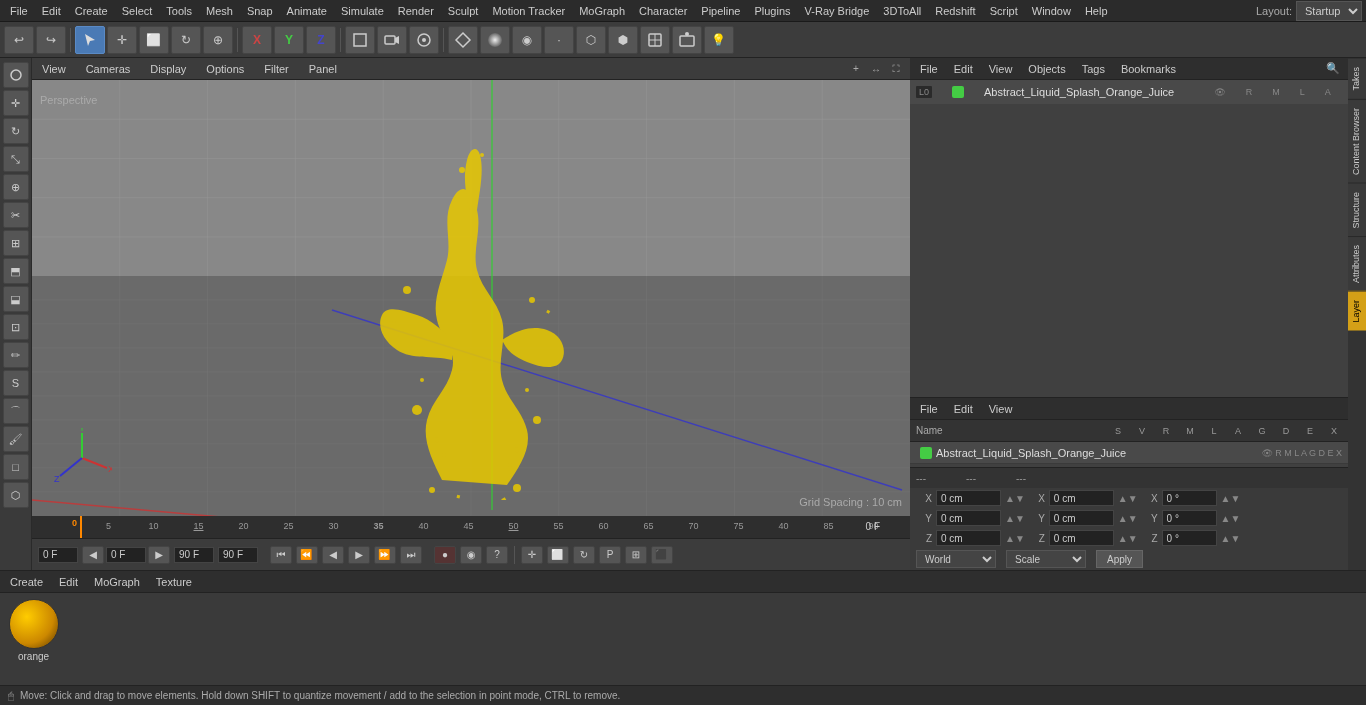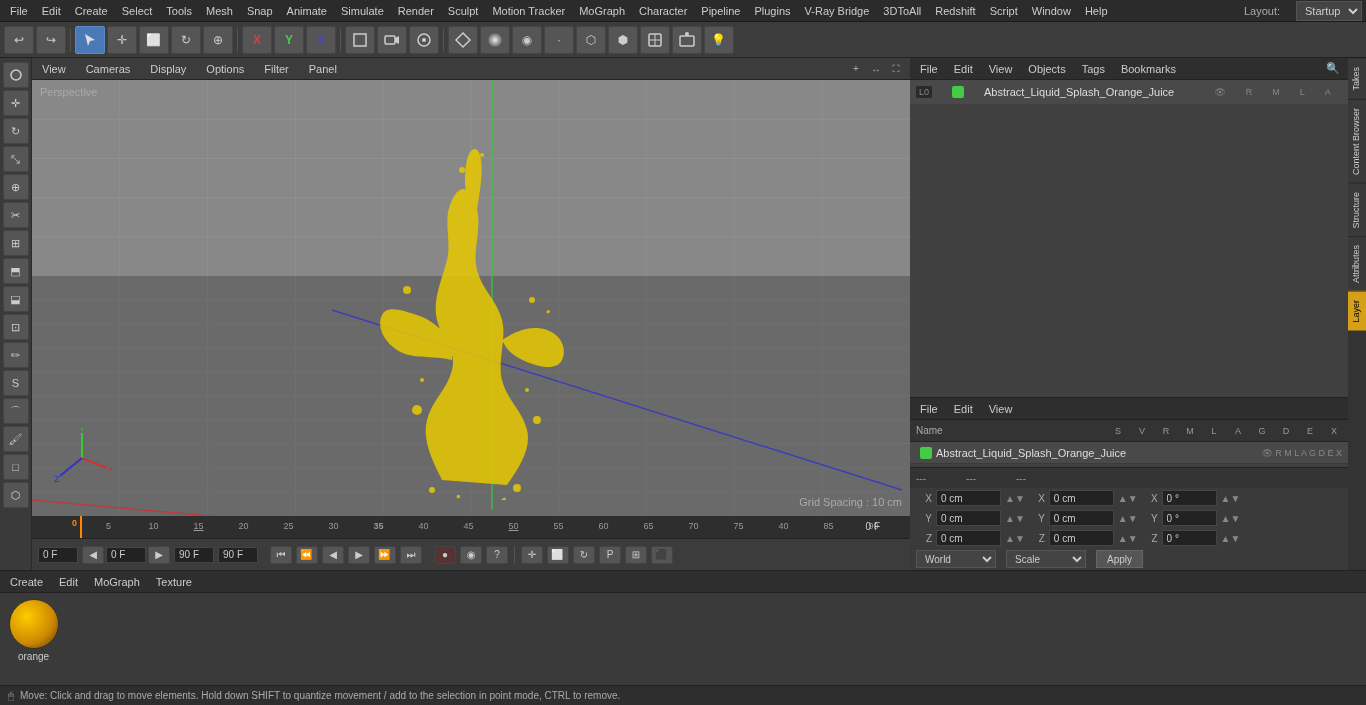--- a/index.html
+++ b/index.html
@@ -143,21 +143,21 @@
     
     #viewport-canvas {
       flex: 1;
       position: relative;
       background: #5a5a5a;
       overflow: hidden;
     }
     
     .perspective-label {
       position: absolute;
-      top: 6px;
+      top: 14px;
       left: 8px;
       color: #aaa;
       font-size: 11px;
     }
     .grid-spacing-label {
       position: absolute;
       bottom: 8px;
       right: 8px;
       color: #aaa;
       font-size: 11px;
@@ -491,21 +491,21 @@
   <div class="menu-item">MoGraph</div>
   <div class="menu-item">Character</div>
   <div class="menu-item">Pipeline</div>
   <div class="menu-item">Plugins</div>
   <div class="menu-item">V-Ray Bridge</div>
   <div class="menu-item">3DToAll</div>
   <div class="menu-item">Redshift</div>
   <div class="menu-item">Script</div>
   <div class="menu-item">Window</div>
   <div class="menu-item">Help</div>
-  <div style="margin-left:auto; display:flex; align-items:center; gap:16px;">
+  <div style="margin-left:auto; display:flex; align-items:center; gap:4px;">
     <span style="font-size:11px;color:#aaa;">Layout:</span>
     <select class="layout-dropdown">
       <option>Startup</option>
     </select>
   </div>
 </div>
 
 <div id="toolbar">
   <div class="toolbar-btn">↩</div>
   <div class="toolbar-btn">↪</div>

